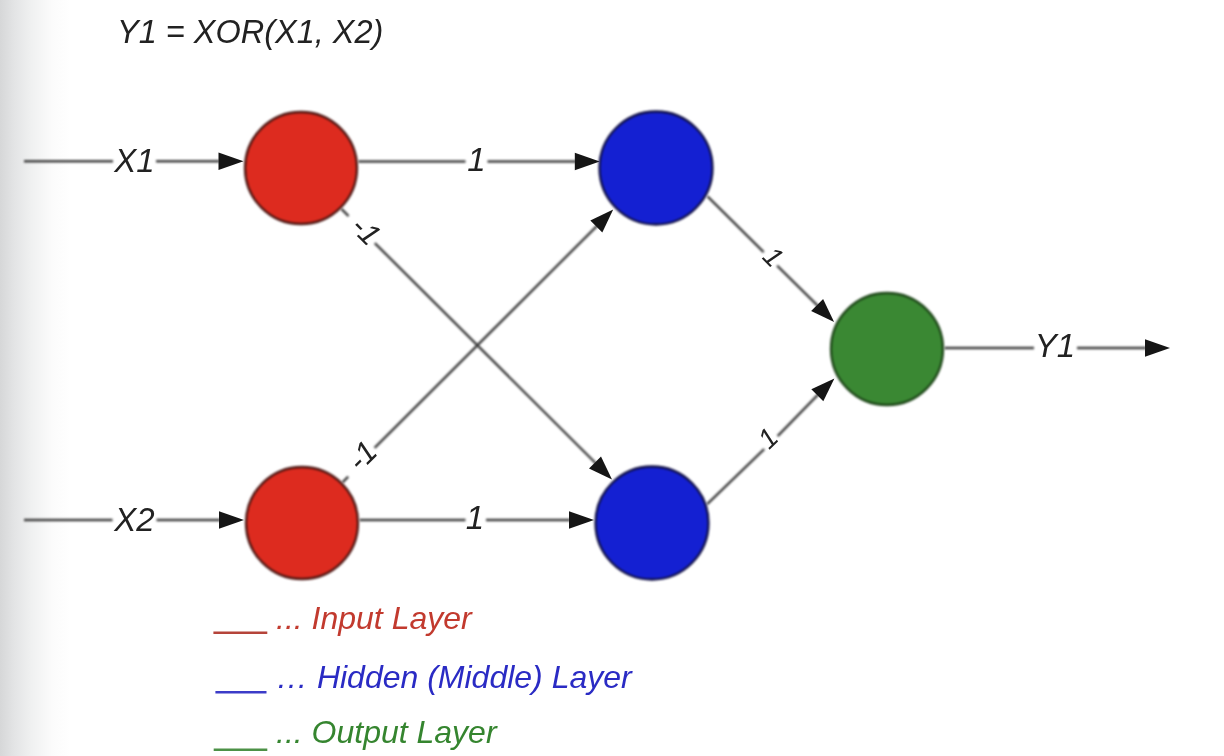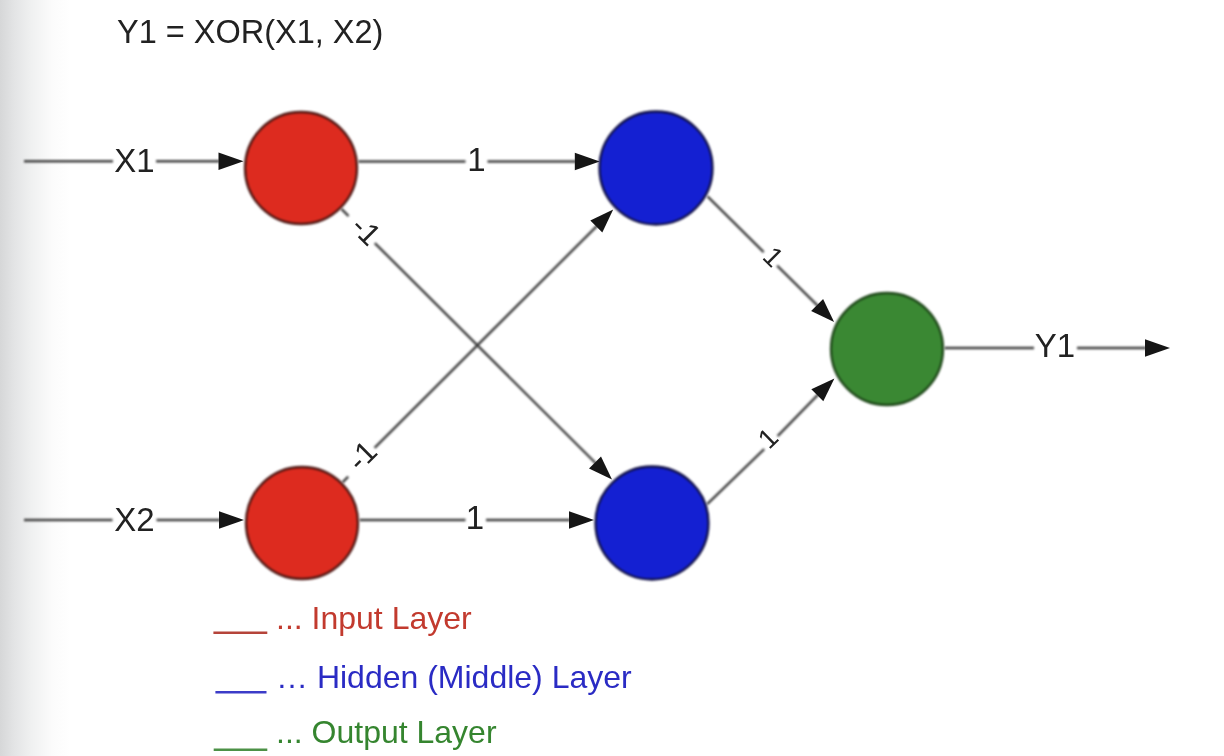--- a/index.html
+++ b/index.html
@@ -1,16 +1,16 @@
 <!DOCTYPE html>
 <html><head>
 <meta charset="utf-8">
 <style>
   html,body{margin:0;padding:0;width:1224px;height:756px;overflow:hidden;background:#ffffff;}
-  .page{position:relative;width:1005px;height:756px;background:#ffffff;}
+  .page{position:relative;width:1005px;height:756px;background:#ffffff;font-style:italic;}
   .edgeshade{position:absolute;left:0;top:0;width:70px;height:756px;
     background:linear-gradient(to right,#d6d7d8 0px,#e3e4e5 14px,#f0f1f1 32px,#fbfbfb 52px,#ffffff 70px);}
   svg{position:absolute;left:0;top:0;}
   .ln{filter:blur(1.0px);}
   .ah{filter:blur(0.75px);}
   .cc{filter:blur(0.8px);}
   .tx{filter:blur(0.65px);}
   text{font-family:"Liberation Sans", sans-serif;}
 </style>
 </head>

